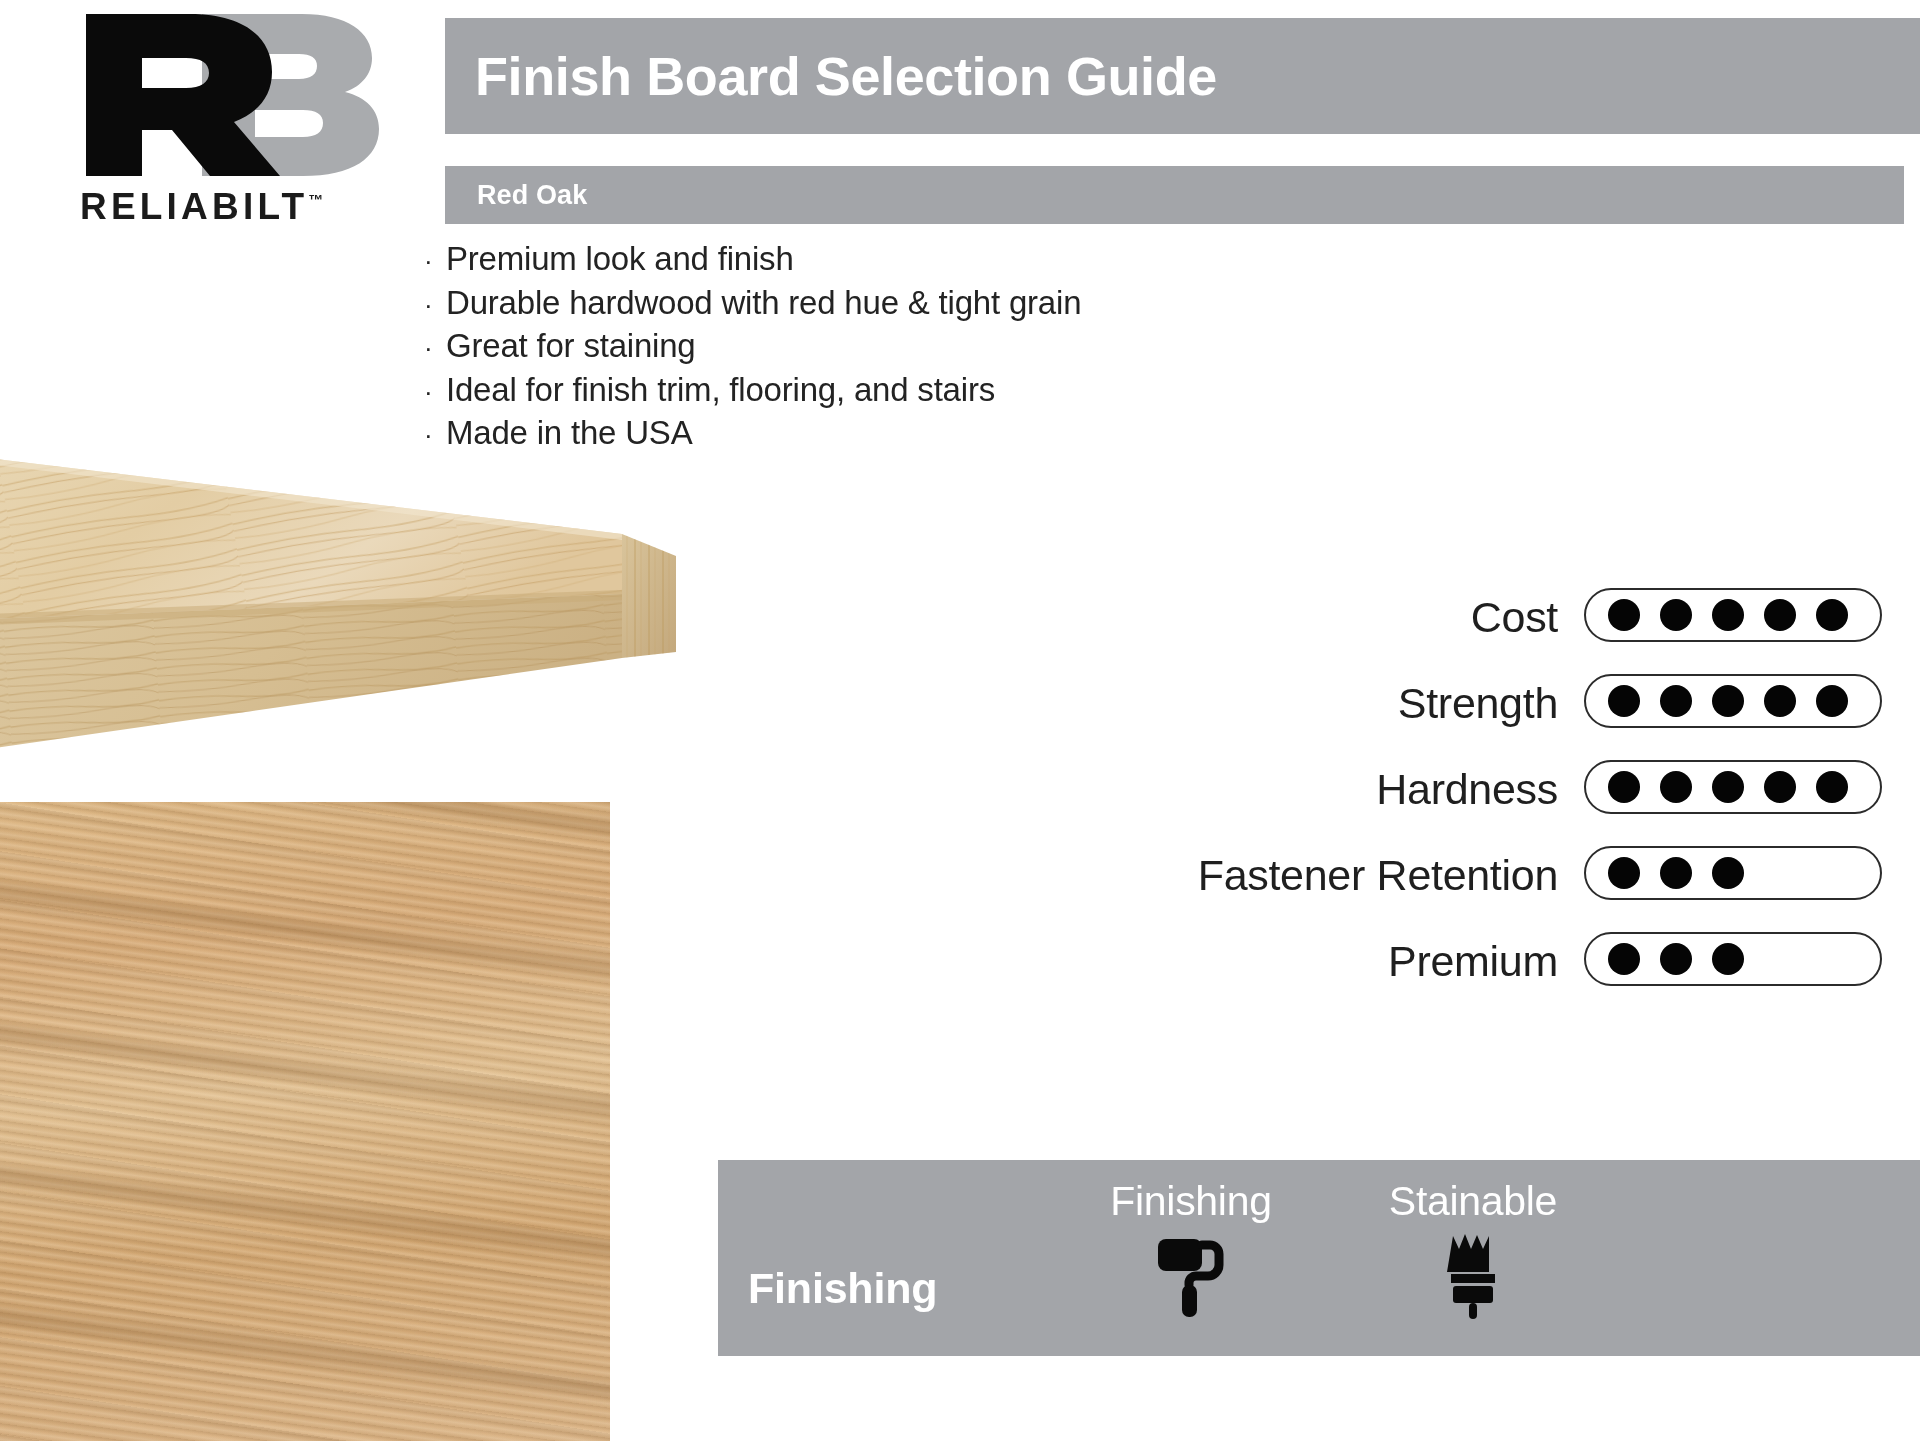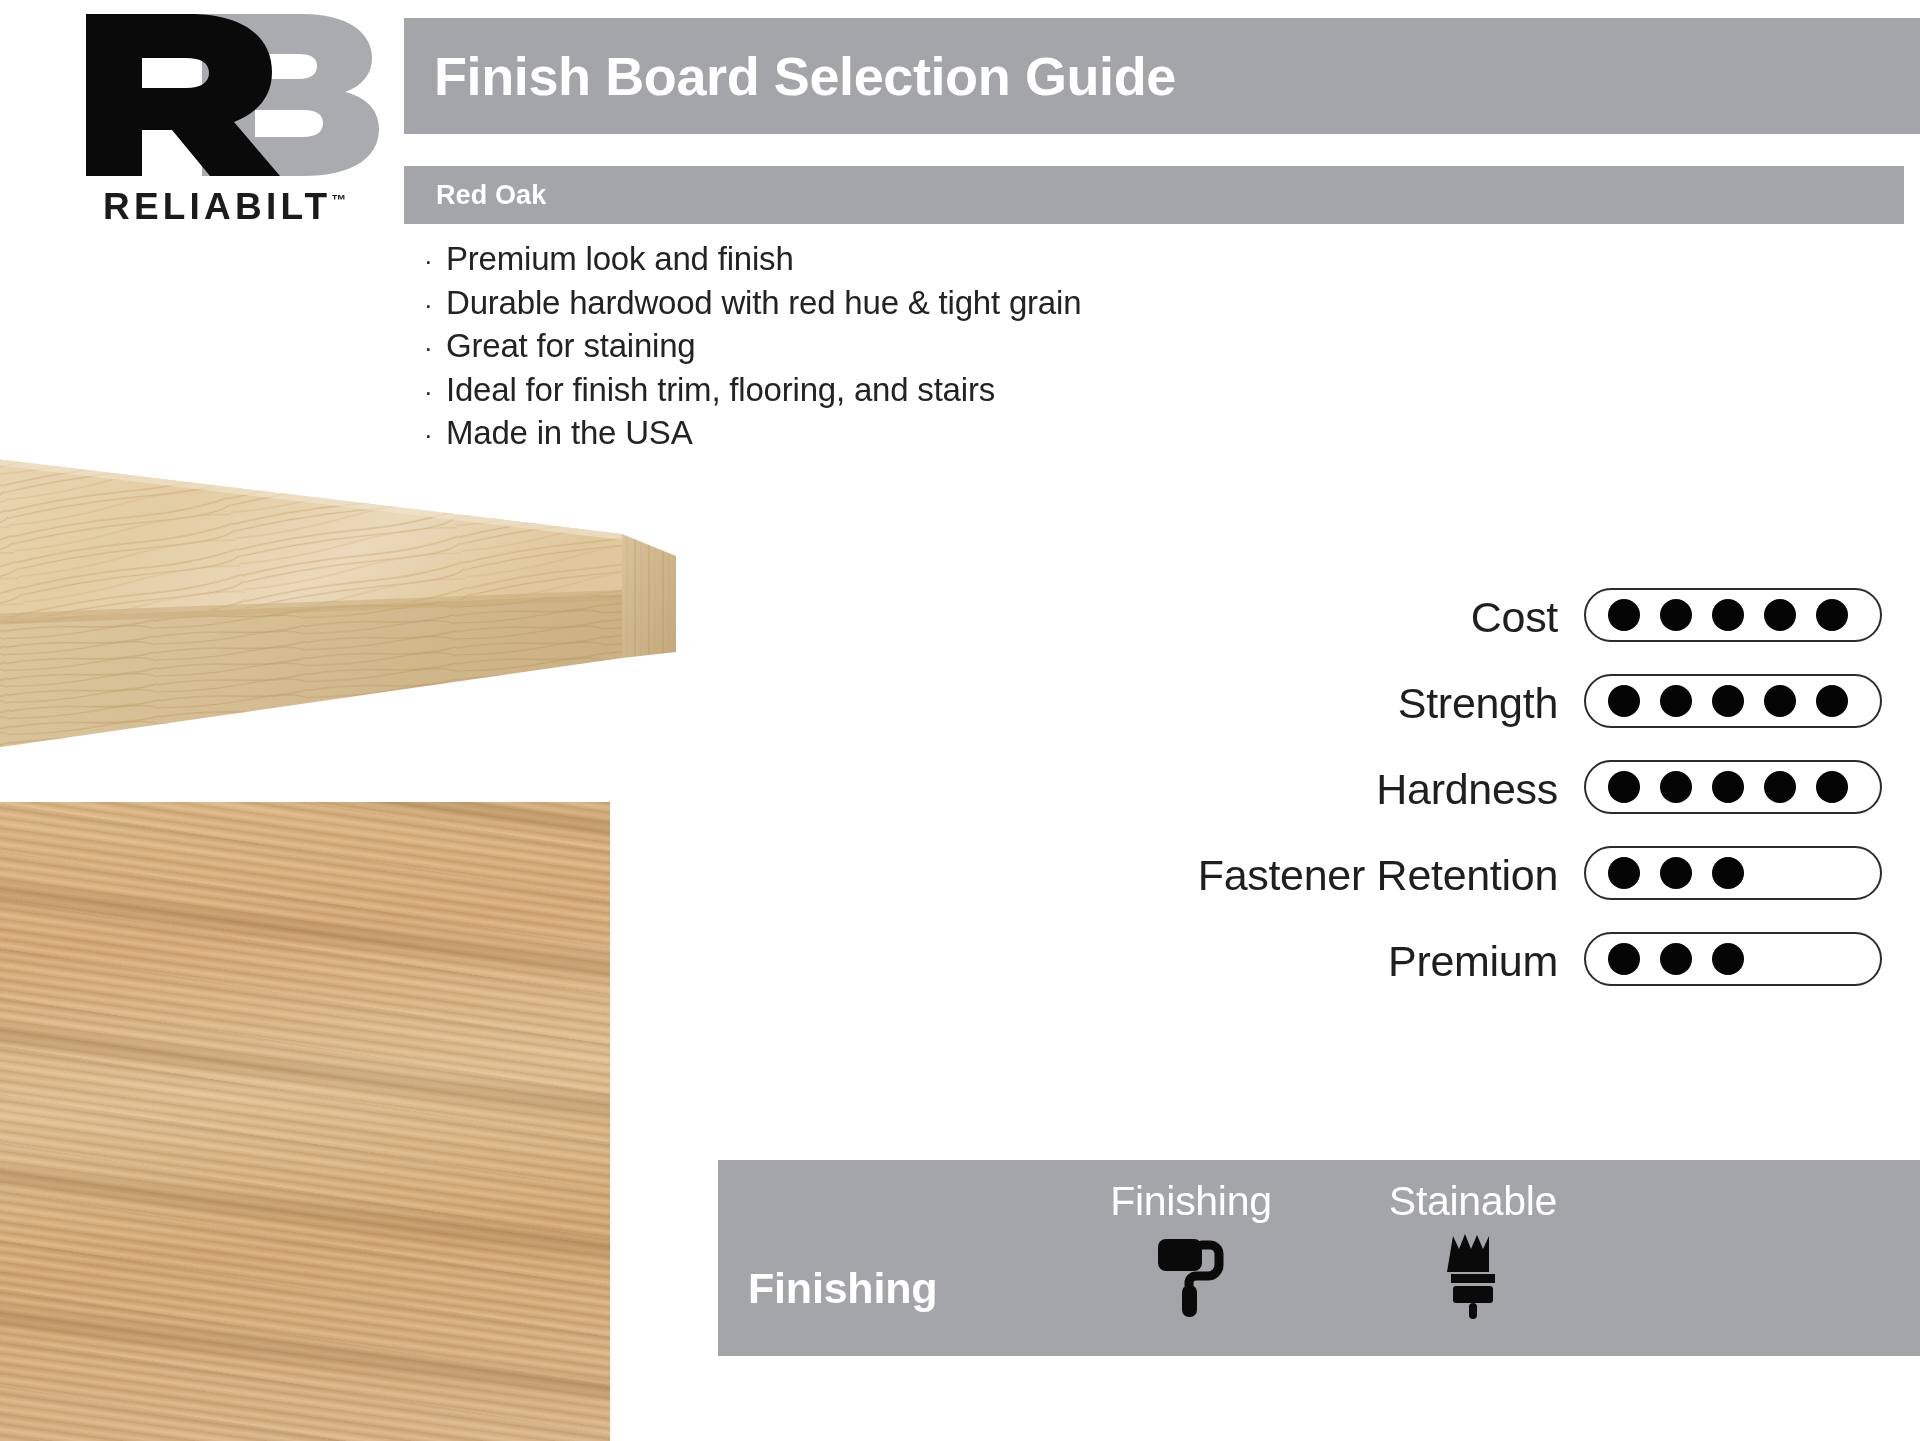--- a/index.html
+++ b/index.html
@@ -35,33 +35,33 @@
   #logo-mark svg { display: block; }
   #wordmark {
     position: absolute;
     left: 38px;
     top: 176px;
     font-size: 37px;
     font-weight: 700;
     letter-spacing: 4.2px;
     color: #1b1b1b;
     white-space: nowrap;
-    margin-left: 23px;
   }
   #wordmark .tm {
     font-size: 15px;
     vertical-align: 14px;
     letter-spacing: 0;
     font-weight: 700;
   }
 
   
   .bar {
     position: absolute;
     background: #a3a5a9;
+    margin-left: 41px;
   }
   #title-bar {
     left: 404px;
     top: 18px;
     right: 0;
     height: 116px;
   }
   #title-text {
     position: absolute;
     left: 30px;

